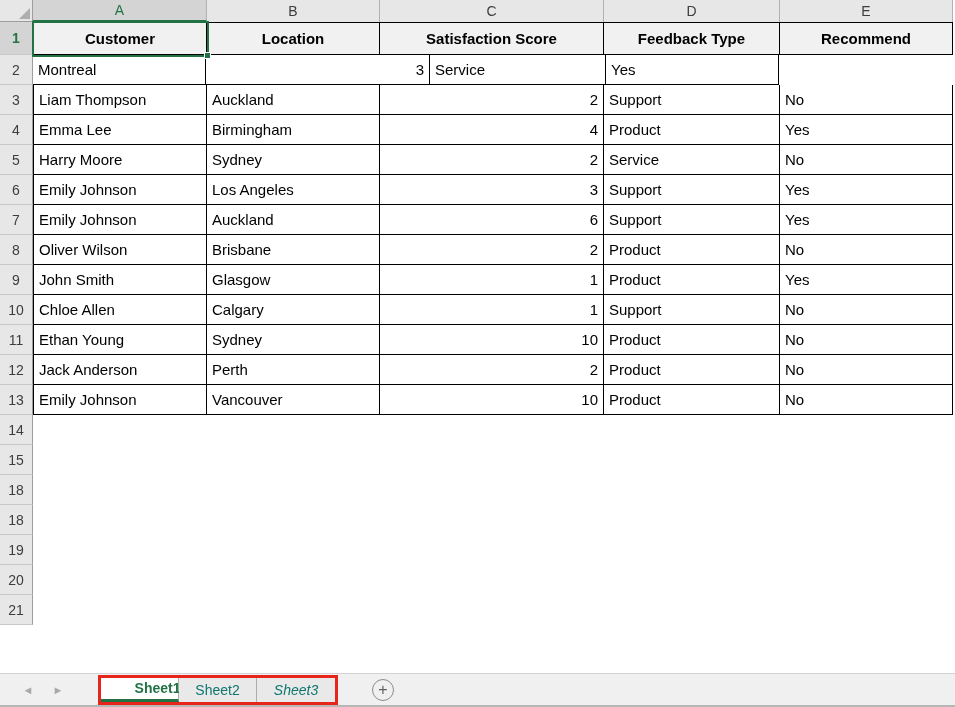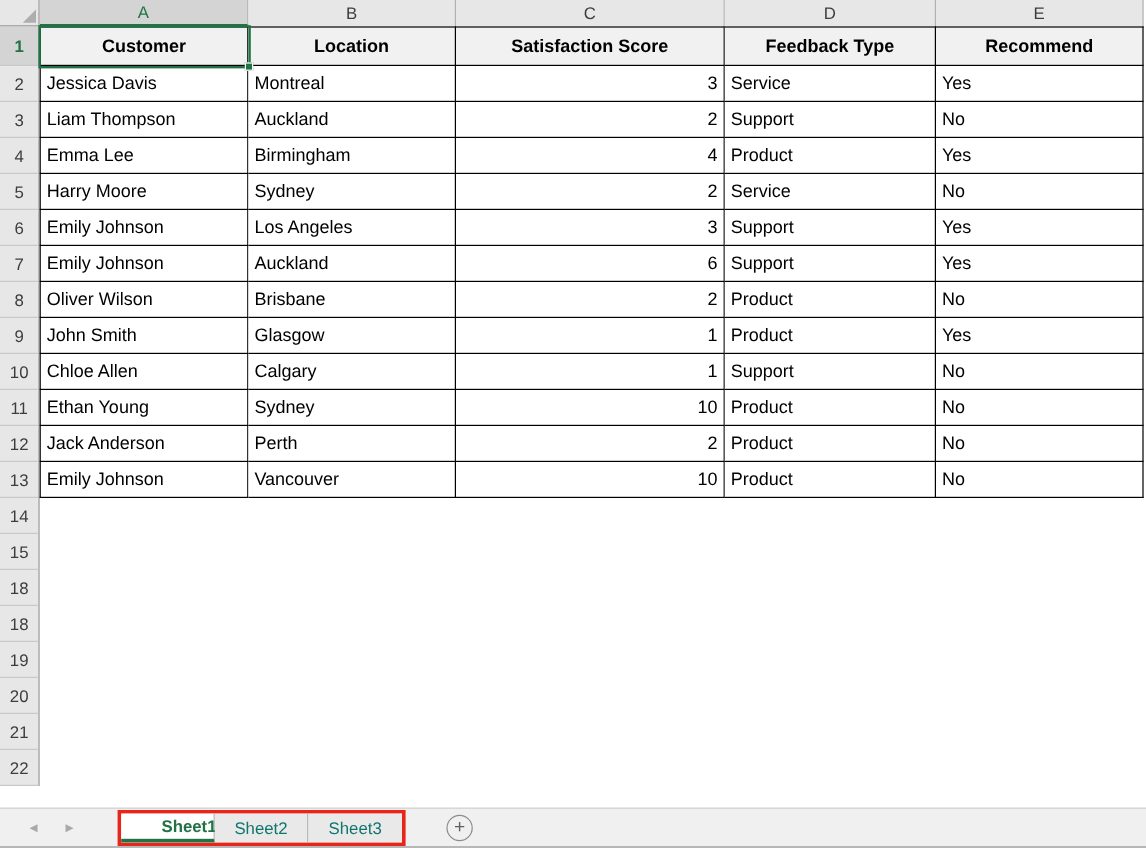--- a/index.html
+++ b/index.html
@@ -83,21 +83,21 @@
   .nav-arrow.right { margin-left:14px; }
   .red-box {
     display:flex; margin-left:32px; border:3px solid var(--annotation-red);
     height:30px; flex:none;
   }
   .tab {
     flex:none; width:78px; height:24px; display:flex; align-items:center; justify-content:center;
     font-size:14px; color:#0f766e; background:#e9e9e9;
     border-right:1px solid #adadad; cursor:pointer;
   }
-  .tab:last-child { border-right:none; }
+  .tab:last-child { border-right:none;font-style:italic; }
   .tab.active {
     background:#fff; color:var(--excel-green); font-weight:bold;
     border-bottom:3px solid var(--excel-green); border-right:1px solid #adadad;padding-left:36px;
   }
   .add-sheet {
     margin-left:34px; width:22px; height:22px; border-radius:50%;
     border:1px solid #8c8c8c; color:#5f5f5f;
     display:flex; align-items:center; justify-content:center;
     font-size:16px; line-height:1; flex:none; cursor:pointer;
     background:transparent;
@@ -125,21 +125,20 @@
     <div class="grid-row header-row">
           <div class="row-h sel">1</div>
           <div class="cell c1 first">Customer</div>
           <div class="cell c2">Location</div>
           <div class="cell c3">Satisfaction Score</div>
           <div class="cell c4">Feedback Type</div>
           <div class="cell c5">Recommend</div>
         </div>
         <div class="grid-row">
           <div class="row-h">2</div>
-          <div class="cell c1 first">Jessica Davis</div>
           <div class="cell c2">Montreal</div>
           <div class="cell c3 num">3</div>
           <div class="cell c4">Service</div>
           <div class="cell c5">Yes</div>
         </div>
         <div class="grid-row">
           <div class="row-h">3</div>
           <div class="cell c1 first">Liam Thompson</div>
           <div class="cell c2">Auckland</div>
           <div class="cell c3 num">2</div>
@@ -239,23 +238,20 @@
           <div class="row-h">18</div>
         </div>
         <div class="grid-row">
           <div class="row-h">19</div>
         </div>
         <div class="grid-row">
           <div class="row-h">20</div>
         </div>
         <div class="grid-row">
           <div class="row-h">21</div>
-        </div>
-        <div class="grid-row">
-          <div class="row-h">22</div>
         </div>
       </div>
     <div class="sel-overlay">
       <div class="fill-handle"></div>
     </div>
   </div>
 
   <div class="tabbar">
     <span class="nav-arrow left">◄</span>
     <span class="nav-arrow right">►</span>

